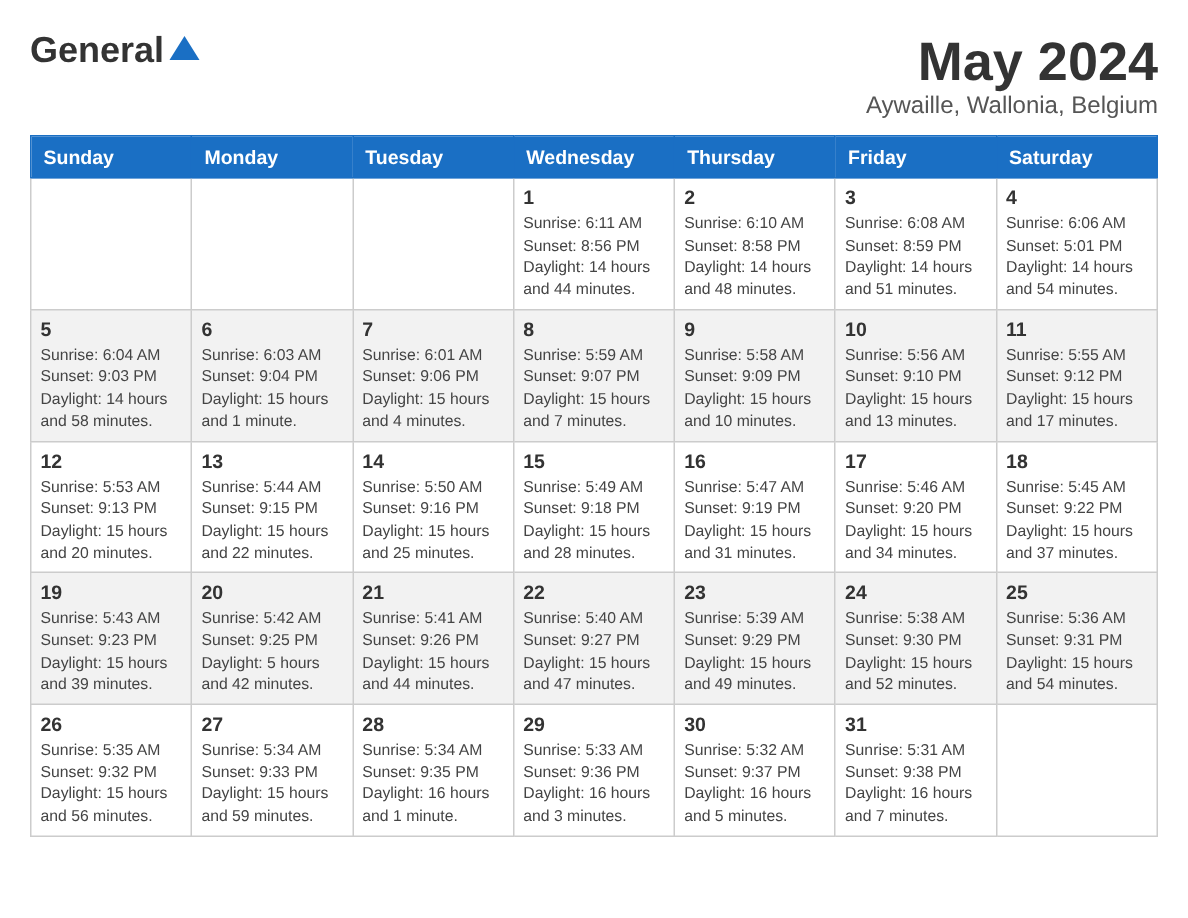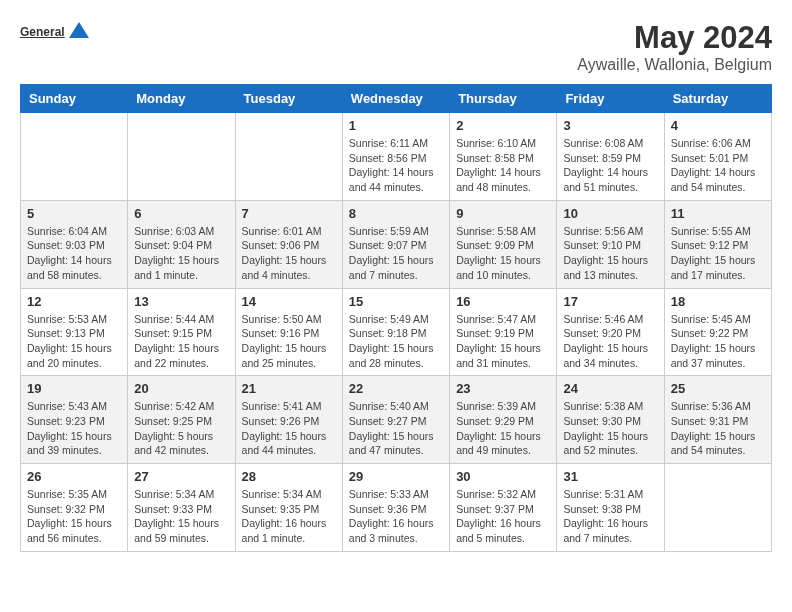--- a/index.html
+++ b/index.html
@@ -14,40 +14,39 @@
       display: flex;
       justify-content: space-between;
       align-items: flex-start;
       margin-bottom: 10px;
     }
     .logo {
       display: flex;
       align-items: center;
     }
     .logo-text-general {
-      font-size: 12px;
+      font-size: 24px;
       font-weight: bold;
       color: #333;
-      text-decoration: underline;
     }
     .logo-text-blue {
       font-size: 18px;
       font-weight: bold;
       color: #1a6fc4;
     }
     .logo-icon {
       width: 24px;
       height: 24px;
       margin-left: 2px;
     }
     .title-block {
       text-align: right;
     }
     .month-year {
-      font-size: 31px;
+      font-size: 36px;
       font-weight: bold;
       color: #333;
     }
     .location {
       font-size: 16px;
       color: #555;
     }
     table {
       width: 100%;
       border-collapse: collapse;

